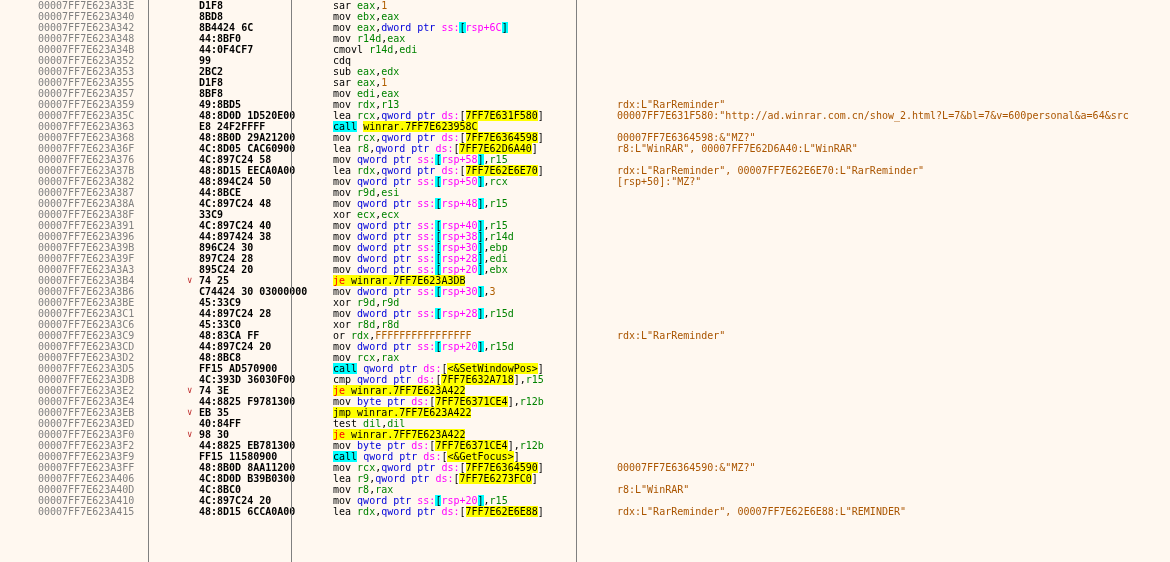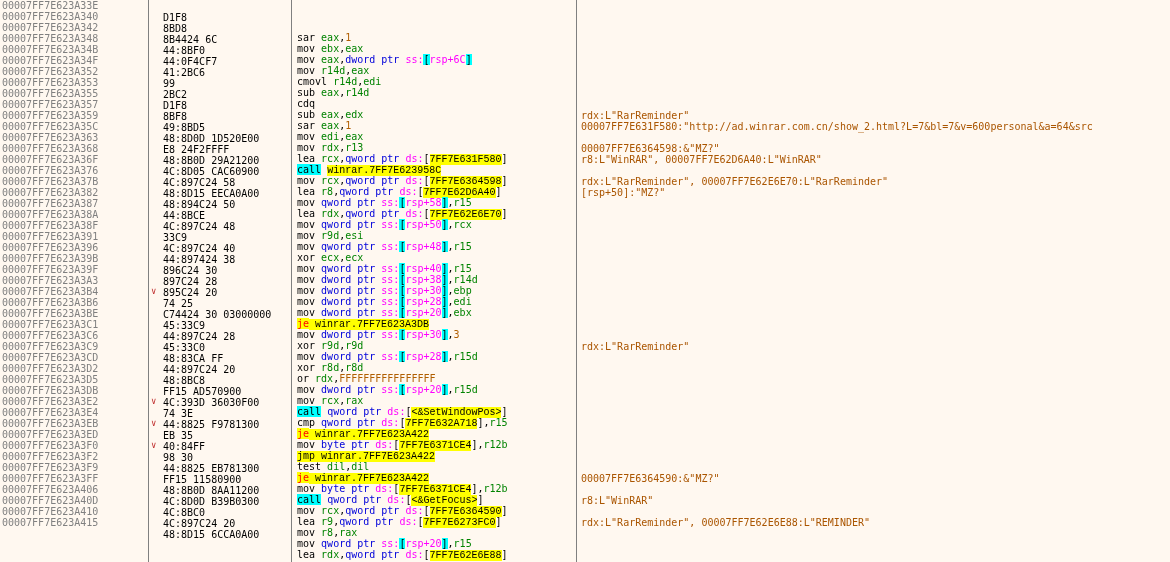--- a/index.html
+++ b/index.html
@@ -5,52 +5,51 @@
   html,body{margin:0;padding:0;background:#444;}
   .screen{
     position:relative;
     width:1170px;height:562px;
     background:var(--background,#FFF8F0);
     font-family:"DejaVu Sans Mono","Liberation Mono",monospace;
     font-size:10px;line-height:11px;
     overflow:hidden;
     cursor:default;
   }
-  .rows{position:absolute;top:0;left:0;width:1005px;}
+  .rows{position:absolute;top:0;left:0;width:1005px;padding-left:36px;}
   .row{position:relative;height:11px;white-space:pre;}
   .row.sel{background:var(--selection,#C0C0C0);}
   .addr{position:absolute;left:0;top:0;width:148px;padding-left:2px;box-sizing:border-box;color:var(--address,#808080);}
   .row.sel .addr{background:var(--cip_address_bg,#000000);color:var(--cip_address_text,#FF0000);}
   .arrow{position:absolute;left:151px;top:0;color:var(--arrow,#C03030);font-size:9px;}
-  .bytes{position:absolute;left:163px;top:12px;color:var(--bytes,#000000);}
-  .instr{position:absolute;left:297px;top:0;color:var(--mnemonic,#000000);margin-top:32px;}
+  .bytes{position:absolute;left:163px;top:0;color:var(--bytes,#000000);font-weight:bold;}
+  .instr{position:absolute;left:297px;top:0;color:var(--mnemonic,#000000);}
   .comment{position:absolute;left:581px;top:0;color:var(--comment,#AA5500);}
   .p{color:var(--mnemonic,#000000);}
   .r{color:var(--register,#008300);}
   .z{color:var(--size,#0000DA);}
   .g{color:var(--segment,#FF00FF);text-align:center;}
   .m{color:var(--stack,#FF00FF);}
   .k{color:#000;background:var(--highlight_cyan,#00FFFF);}
   .c{color:#000;background:var(--highlight_cyan,#00FFFF);text-align:center;}
-  .y{color:#000;background:var(--highlight_yellow,#FFFF00);font-family:Liberation Mono, monospace;}
+  .y{color:#000;background:var(--highlight_yellow,#FFFF00);}
   .j{color:var(--cond_jump,#FF0000);background:var(--highlight_yellow,#FFFF00);}
   .v{color:var(--value,#B05E00);}
   .sepline{position:absolute;top:0;width:1px;height:562px;background:var(--separator,#808080);z-index:5;}
 </style>
 </head>
 <body>
 
 <div class="screen">
   <div class="rows">
       <div class="row"><span class="addr">00007FF7E623A33E</span><span class="bytes">D1F8</span><span class="instr"><span class="p">sar </span><span class="r">eax</span><span class="p">,</span><span class="v">1</span></span></div>
       <div class="row"><span class="addr">00007FF7E623A340</span><span class="bytes">8BD8</span><span class="instr"><span class="p">mov </span><span class="r">ebx</span><span class="p">,</span><span class="r">eax</span></span></div>
       <div class="row"><span class="addr">00007FF7E623A342</span><span class="bytes">8B4424 6C</span><span class="instr"><span class="p">mov </span><span class="r">eax</span><span class="p">,</span><span class="z">dword ptr </span><span class="g">ss:</span><span class="k">[</span><span class="m">rsp+6C</span><span class="k">]</span></span></div>
       <div class="row"><span class="addr">00007FF7E623A348</span><span class="bytes">44:8BF0</span><span class="instr"><span class="p">mov </span><span class="r">r14d</span><span class="p">,</span><span class="r">eax</span></span></div>
       <div class="row"><span class="addr">00007FF7E623A34B</span><span class="bytes">44:0F4CF7</span><span class="instr"><span class="p">cmovl </span><span class="r">r14d</span><span class="p">,</span><span class="r">edi</span></span></div>
-      <div class="row"><span class="addr">00007FF7E623A34F</span><span class="bytes">41:2BC6</span><span class="instr"><span class="p">sub </span><span class="r">eax</span><span class="p">,</span><span class="r">r14d</span></span></div>
       <div class="row"><span class="addr">00007FF7E623A352</span><span class="bytes">99</span><span class="instr"><span class="p">cdq</span></span></div>
       <div class="row"><span class="addr">00007FF7E623A353</span><span class="bytes">2BC2</span><span class="instr"><span class="p">sub </span><span class="r">eax</span><span class="p">,</span><span class="r">edx</span></span></div>
       <div class="row"><span class="addr">00007FF7E623A355</span><span class="bytes">D1F8</span><span class="instr"><span class="p">sar </span><span class="r">eax</span><span class="p">,</span><span class="v">1</span></span></div>
       <div class="row"><span class="addr">00007FF7E623A357</span><span class="bytes">8BF8</span><span class="instr"><span class="p">mov </span><span class="r">edi</span><span class="p">,</span><span class="r">eax</span></span></div>
       <div class="row"><span class="addr">00007FF7E623A359</span><span class="bytes">49:8BD5</span><span class="instr"><span class="p">mov </span><span class="r">rdx</span><span class="p">,</span><span class="r">r13</span></span><span class="comment">rdx:L"RarReminder"</span></div>
       <div class="row"><span class="addr">00007FF7E623A35C</span><span class="bytes">48:8D0D 1D520E00</span><span class="instr"><span class="p">lea </span><span class="r">rcx</span><span class="p">,</span><span class="z">qword ptr </span><span class="g">ds:</span><span class="p">[</span><span class="y">7FF7E631F580</span><span class="p">]</span></span><span class="comment">00007FF7E631F580:"http://ad.winrar.com.cn/show_2.html?L=7&amp;bl=7&amp;v=600personal&amp;a=64&amp;src</span></div>
       <div class="row"><span class="addr">00007FF7E623A363</span><span class="bytes">E8 24F2FFFF</span><span class="instr"><span class="c">call</span><span class="p"> </span><span class="y">winrar.7FF7E623958C</span></span></div>
       <div class="row"><span class="addr">00007FF7E623A368</span><span class="bytes">48:8B0D 29A21200</span><span class="instr"><span class="p">mov </span><span class="r">rcx</span><span class="p">,</span><span class="z">qword ptr </span><span class="g">ds:</span><span class="p">[</span><span class="y">7FF7E6364598</span><span class="p">]</span></span><span class="comment">00007FF7E6364598:&amp;"MZ?"</span></div>
       <div class="row"><span class="addr">00007FF7E623A36F</span><span class="bytes">4C:8D05 CAC60900</span><span class="instr"><span class="p">lea </span><span class="r">r8</span><span class="p">,</span><span class="z">qword ptr </span><span class="g">ds:</span><span class="p">[</span><span class="y">7FF7E62D6A40</span><span class="p">]</span></span><span class="comment">r8:L"WinRAR", 00007FF7E62D6A40:L"WinRAR"</span></div>
       <div class="row"><span class="addr">00007FF7E623A376</span><span class="bytes">4C:897C24 58</span><span class="instr"><span class="p">mov </span><span class="z">qword ptr </span><span class="g">ss:</span><span class="k">[</span><span class="m">rsp+58</span><span class="k">]</span><span class="p">,</span><span class="r">r15</span></span></div>

